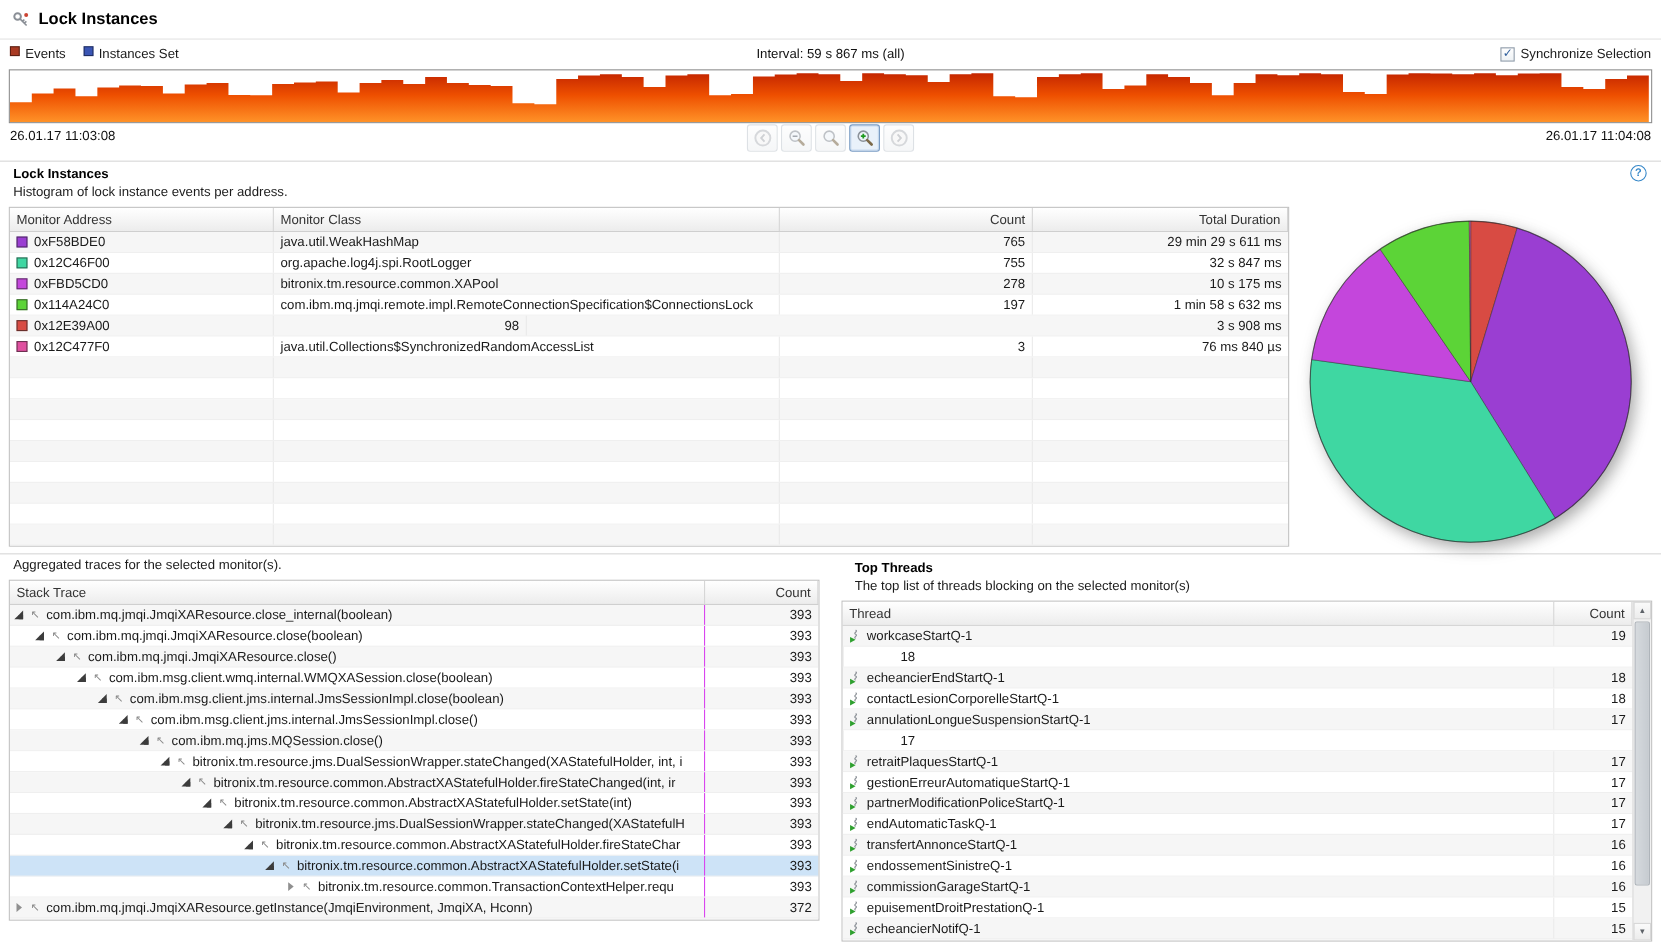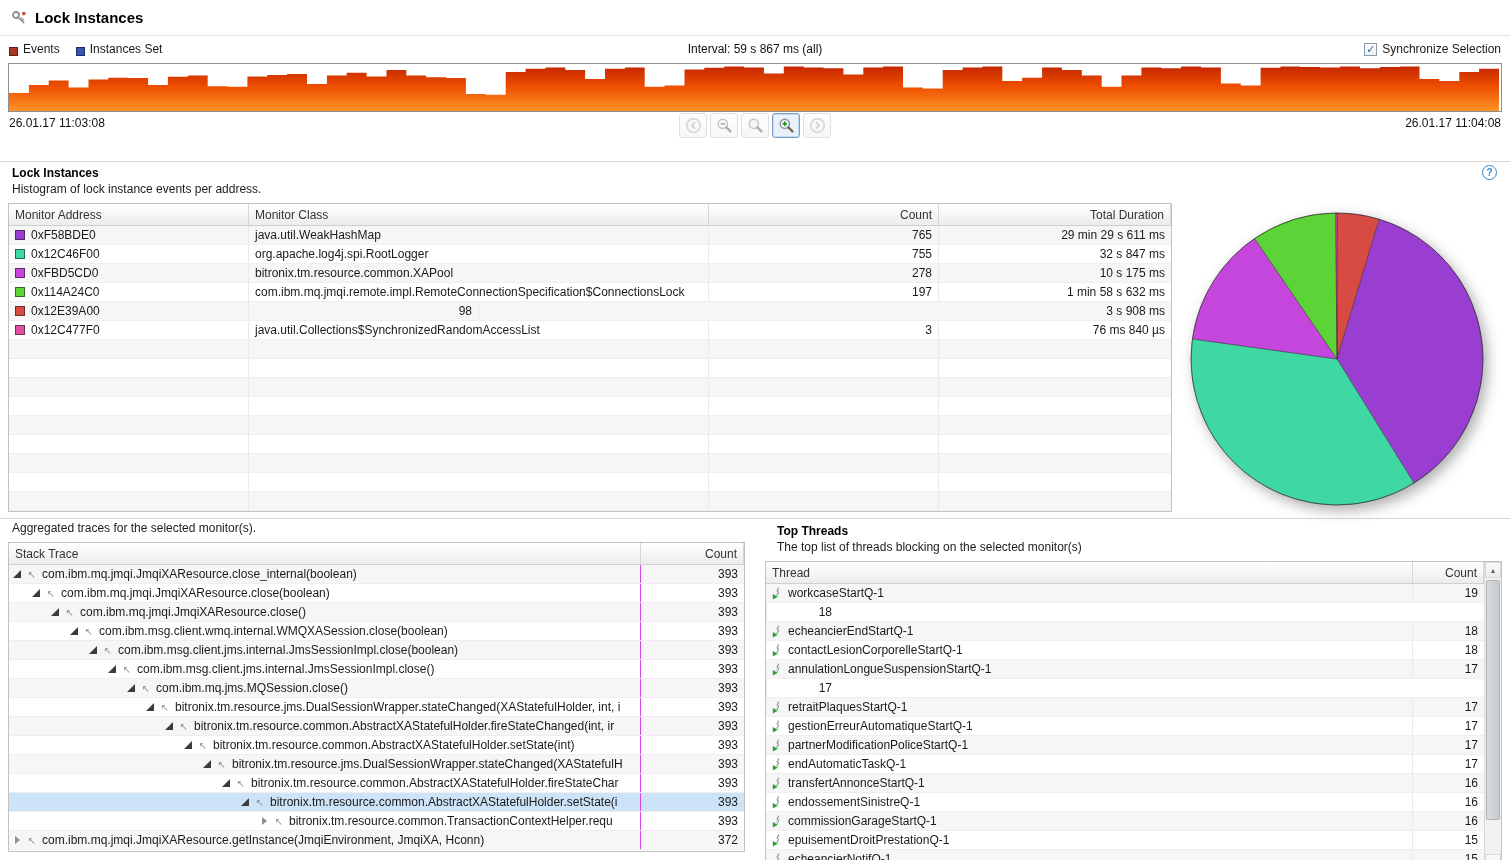--- a/index.html
+++ b/index.html
@@ -6,32 +6,32 @@
   html,body{width:1510px;height:860px;overflow:hidden}
   body{font-family:"Liberation Sans","DejaVu Sans",sans-serif;font-size:12px;color:#1a1a1a;background:#fff}
 
   
   .titlebar{height:36px;display:flex;align-items:center;gap:8px;padding:0 11px;border-bottom:1px solid #e3e3e3;background:#fff}
   .titlebar .title{font-size:15px;font-weight:bold;color:#000}
 
   
   .legend-row{height:26px;display:flex;align-items:center;padding:0 9px;position:relative}
   .legend-items{display:flex;align-items:center;gap:16px;z-index:2}
-  .legend-item{display:flex;align-items:flex-end;gap:5px}
+  .legend-item{display:flex;align-items:flex-start;gap:5px}
   .lg-swatch{width:9px;height:9px;display:inline-block;border:1px solid rgba(0,0,0,.45);flex:none}
   .interval{position:absolute;left:0;right:0;text-align:center;color:#111;z-index:1}
   .sync{margin-left:auto;display:flex;align-items:center;gap:5px;z-index:2;cursor:default}
   .checkbox{width:13px;height:13px;border:1px solid #8d9aa8;background:linear-gradient(#fefefe,#eef2f5);display:flex;align-items:center;justify-content:center;font-size:11px;font-weight:bold;color:#31609d;line-height:1}
 
   
   .chart-frame{margin:1px 8px 0 8px;height:49px;border:1px solid #8f8f8f;background:#fff;overflow:hidden}
   .chart-frame svg{display:block}
 
   
-  .time-row{height:48px;position:relative;padding:3px 9px 0 24px}
+  .time-row{height:33px;position:relative;padding:3px 9px 0 24px}
   .ts{position:absolute;top:4px;color:#111}
   .ts.left{left:9px}
   .ts.right{right:9px}
   .nav-btns{position:absolute;left:50%;top:1px;transform:translateX(-50%);display:flex;gap:3px}
   .zb{width:28px;height:25px;border:1px solid #c3cad1;border-radius:3px;background:linear-gradient(#fdfdfd,#eef1f3);display:flex;align-items:center;justify-content:center;padding:0}
   .zb.disabled{opacity:.55}
   .zb.active{border:1px solid #7b9cc4;background:#e9f1fa;box-shadow:inset 0 0 0 1px #c7daef}
 
   
   .sec-head{height:19px;display:flex;align-items:center;padding:2px 12px 0 12px;font-weight:bold;font-size:12px;color:#000;position:relative}
@@ -43,21 +43,21 @@
   .tbl{border:1px solid #c2c2c2;background:#fff;overflow:hidden}
   .thead{display:flex;height:22px;background:linear-gradient(#ffffff,#ececec);border-bottom:1px solid #cfcfcf;color:#333}
   .thead .td{border-right:1px solid #d6d6d6}
   .trw{display:flex;height:19px;align-items:stretch;border-bottom:1px solid #efefef;background:#fff}
   .trw.stripe{background:#f6f6f6}
   .trw.selected,.trw.selected.stripe{background:#cde3f7}
   .td{display:flex;align-items:center;padding:0 6px;overflow:hidden;white-space:nowrap;border-right:1px solid #eaeaea;min-width:0}
   .num{justify-content:flex-end}
 
   
-  .lock-body{display:flex;margin:4px 8px 0 8px;align-items:center}
+  .lock-body{display:flex;margin:4px 8px 0 8px;align-items:flex-end}
   .lock-tbl{width:1164px;flex:none;height:309px}
   .c-addr{width:240px;flex:none}
   .c-class{width:460px;flex:none}
   .c-count{width:230px;flex:none}
   .c-dur{flex:1;border-right:none}
   .msw{width:10px;height:10px;border:1px solid rgba(30,30,30,.6);margin-right:6px;flex:none}
 
   
   .pie-panel{flex:1;display:flex;justify-content:center;padding-top:2px}
   #pie-svg{filter:drop-shadow(4px 5px 7px rgba(70,70,70,.45))}

